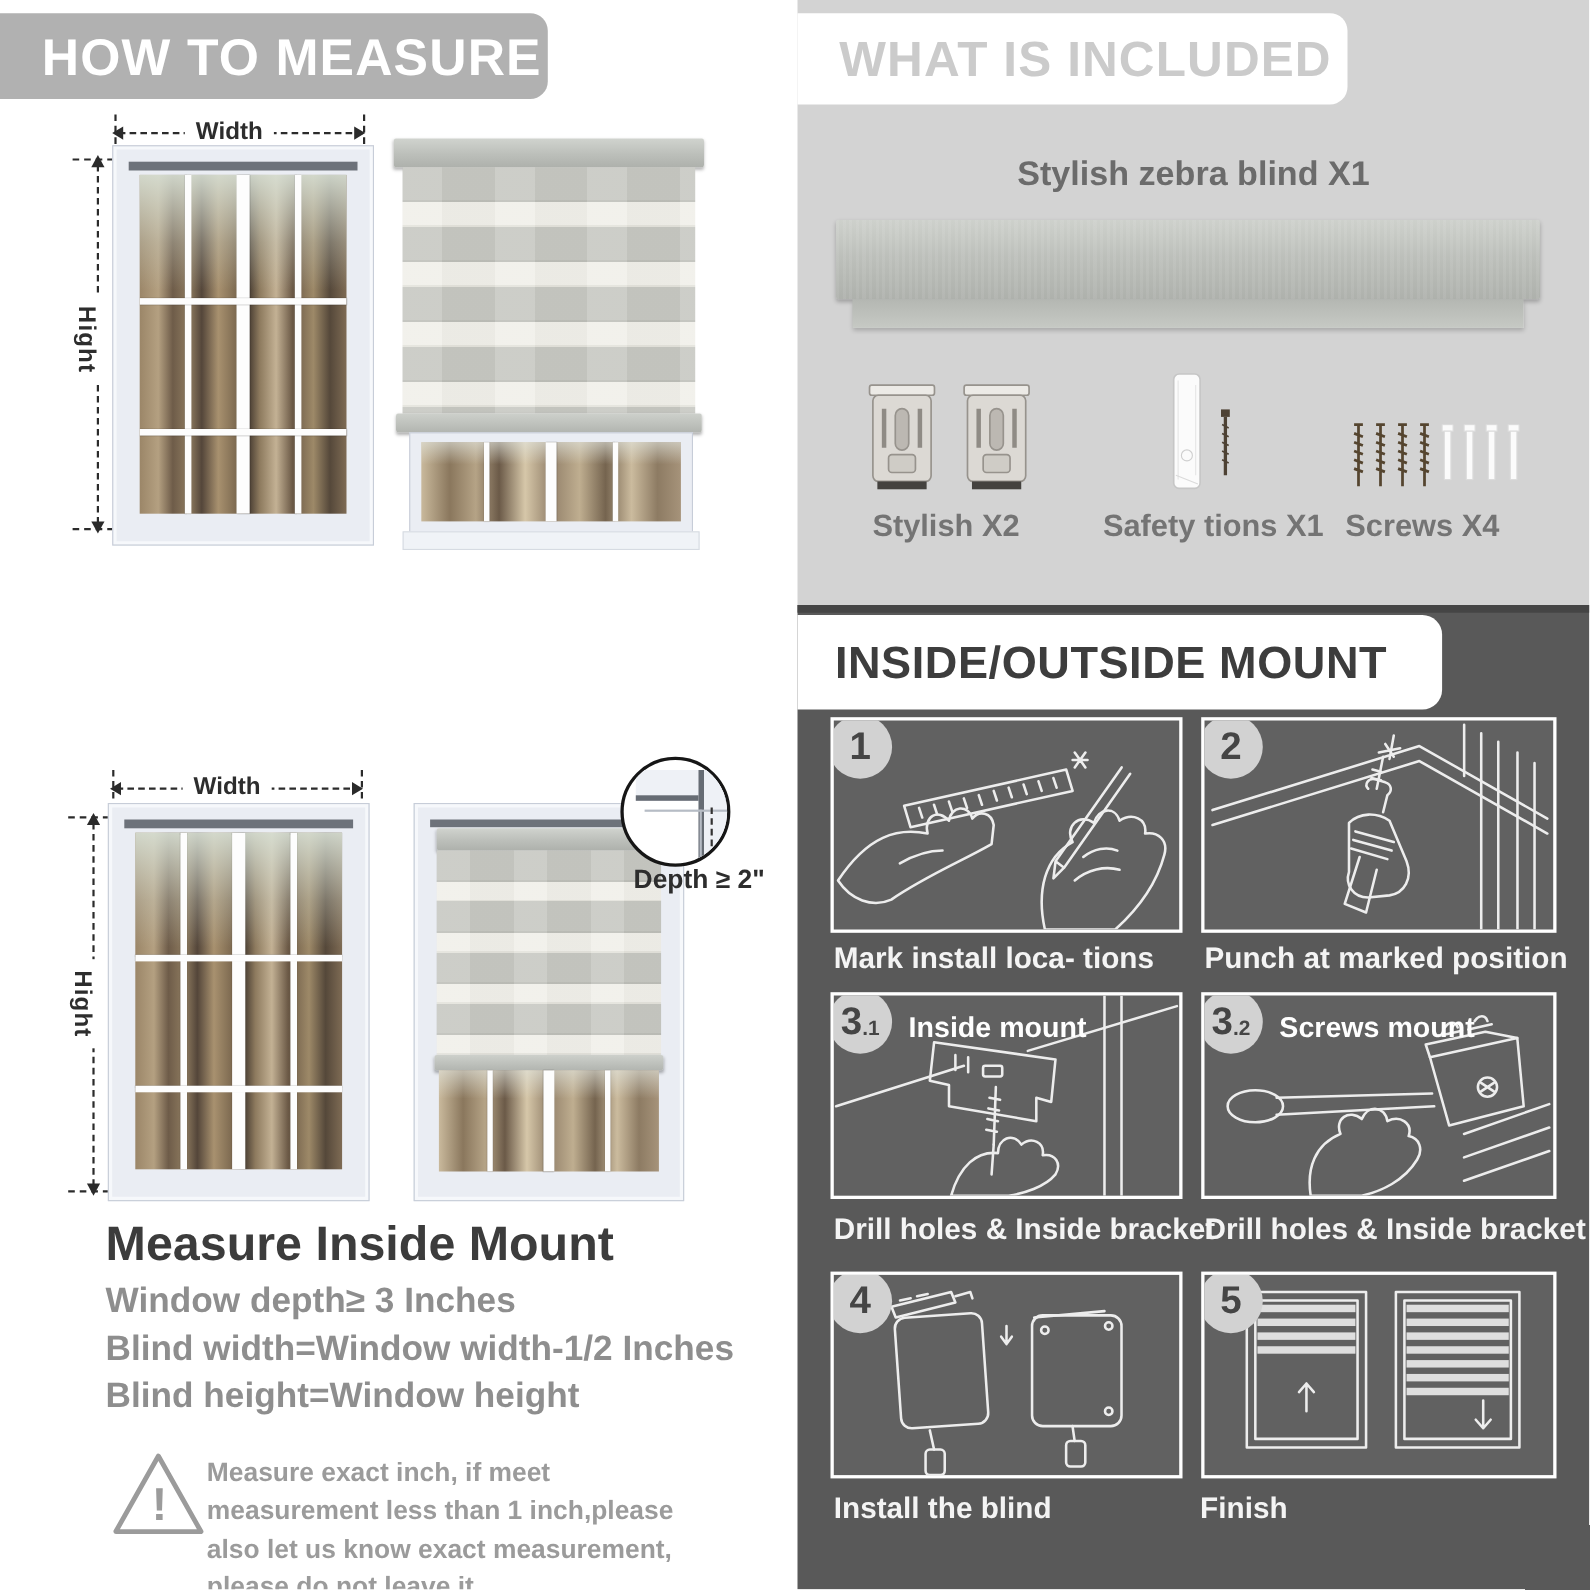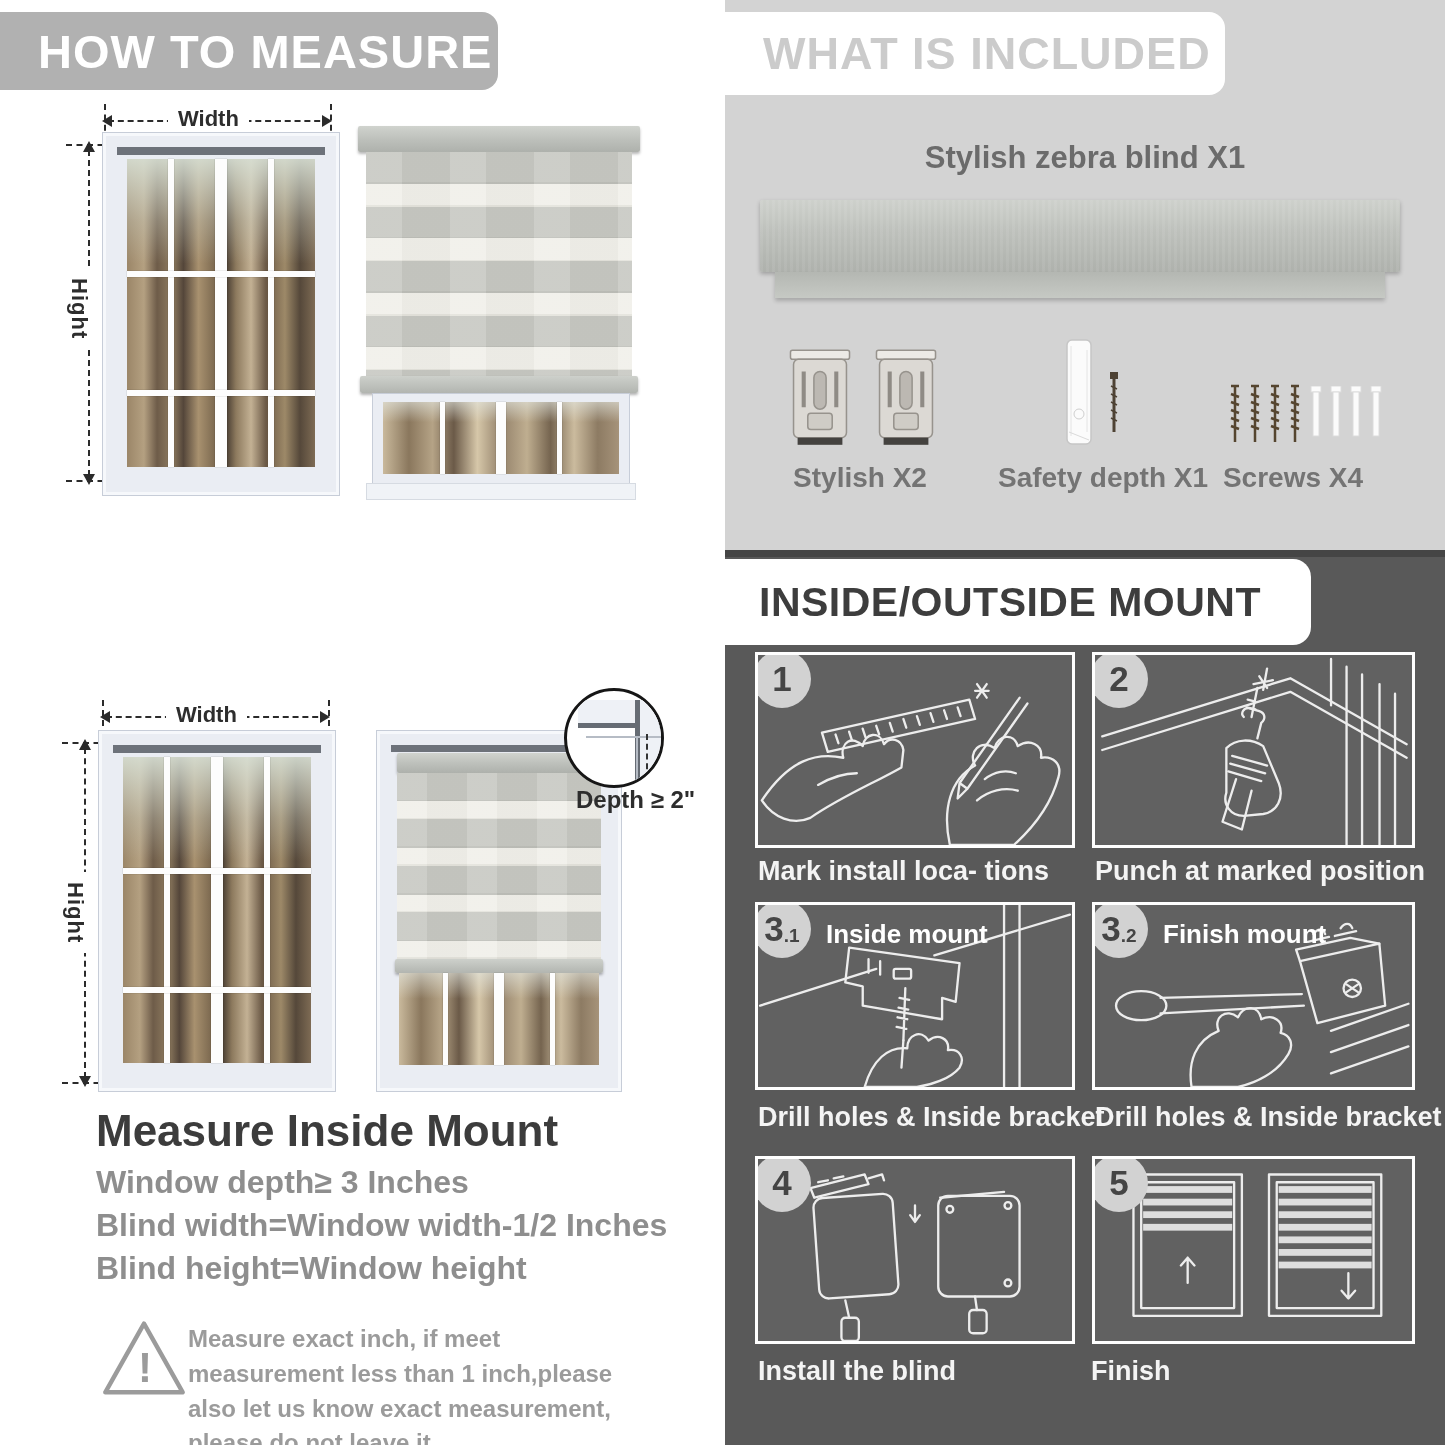--- a/index.html
+++ b/index.html
@@ -249,21 +249,21 @@
         <rect x="24" y="0" width="10" height="6"></rect>
           <rect x="26" y="6" width="6" height="44"></rect>
         <rect x="44" y="0" width="10" height="6"></rect>
           <rect x="46" y="6" width="6" height="44"></rect>
         <rect x="64" y="0" width="10" height="6"></rect>
           <rect x="66" y="6" width="6" height="44"></rect>
       </g>
     </svg>
 
     <div class="item-label" style="left:15px;">Stylish X2</div>
-    <div class="item-label" style="left:248px;width:260px;">Safety depth X1</div>
+    <div class="item-label" style="left:248px;width:260px;">Safety tions X1</div>
     <div class="item-label" style="left:448px;">Screws X4</div>
   </div>
 
   <div class="panel-dark">
     <div class="topshade"></div>
     <div class="whitebox">
       <span>INSIDE/OUTSIDE MOUNT</span>
     </div>
 
     <div class="step-img" style="left:30px;top:102px;width:320px;height:196px;">
@@ -339,21 +339,21 @@
           <path d="M256,82 l12,8 M268,82 l-12,8"></path>
           <path d="M64,96 L210,92 M64,112 L212,104"></path>
           <ellipse cx="44" cy="104" rx="26" ry="15"></ellipse>
           <path d="M96,188 C92,162 100,140 124,130 C118,116 132,106 144,116 C150,102 166,104 168,118 C180,112 192,120 188,132 C198,134 202,144 196,154 C184,174 162,184 144,188 Z"></path>
         </g>
       </svg>
       <div class="badge">
         <span>3</span>
           <span class="sub">.2</span>
       </div>
-      <div class="step-title">Finish mount</div>
+      <div class="step-title">Screws mount</div>
     </div>
     <div class="caption" style="left:370px;top:552px;">Drill holes &amp;  Inside bracket</div>
 
     <div class="step-img" style="left:30px;top:606px;width:320px;height:188px;">
       <svg viewBox="0 0 320 188">
         <g class="lineart">
           <path d="M52,30 L108,16 L112,26 L56,40 Z"></path>
           <path d="M60,24 l10,-2 M76,20 l10,-2"></path>
           <path d="M112,20 l14,-4 l2,6"></path>
           <rect x="58" y="38" width="82" height="104" rx="10" transform="rotate(-4 99 90)"></rect>

